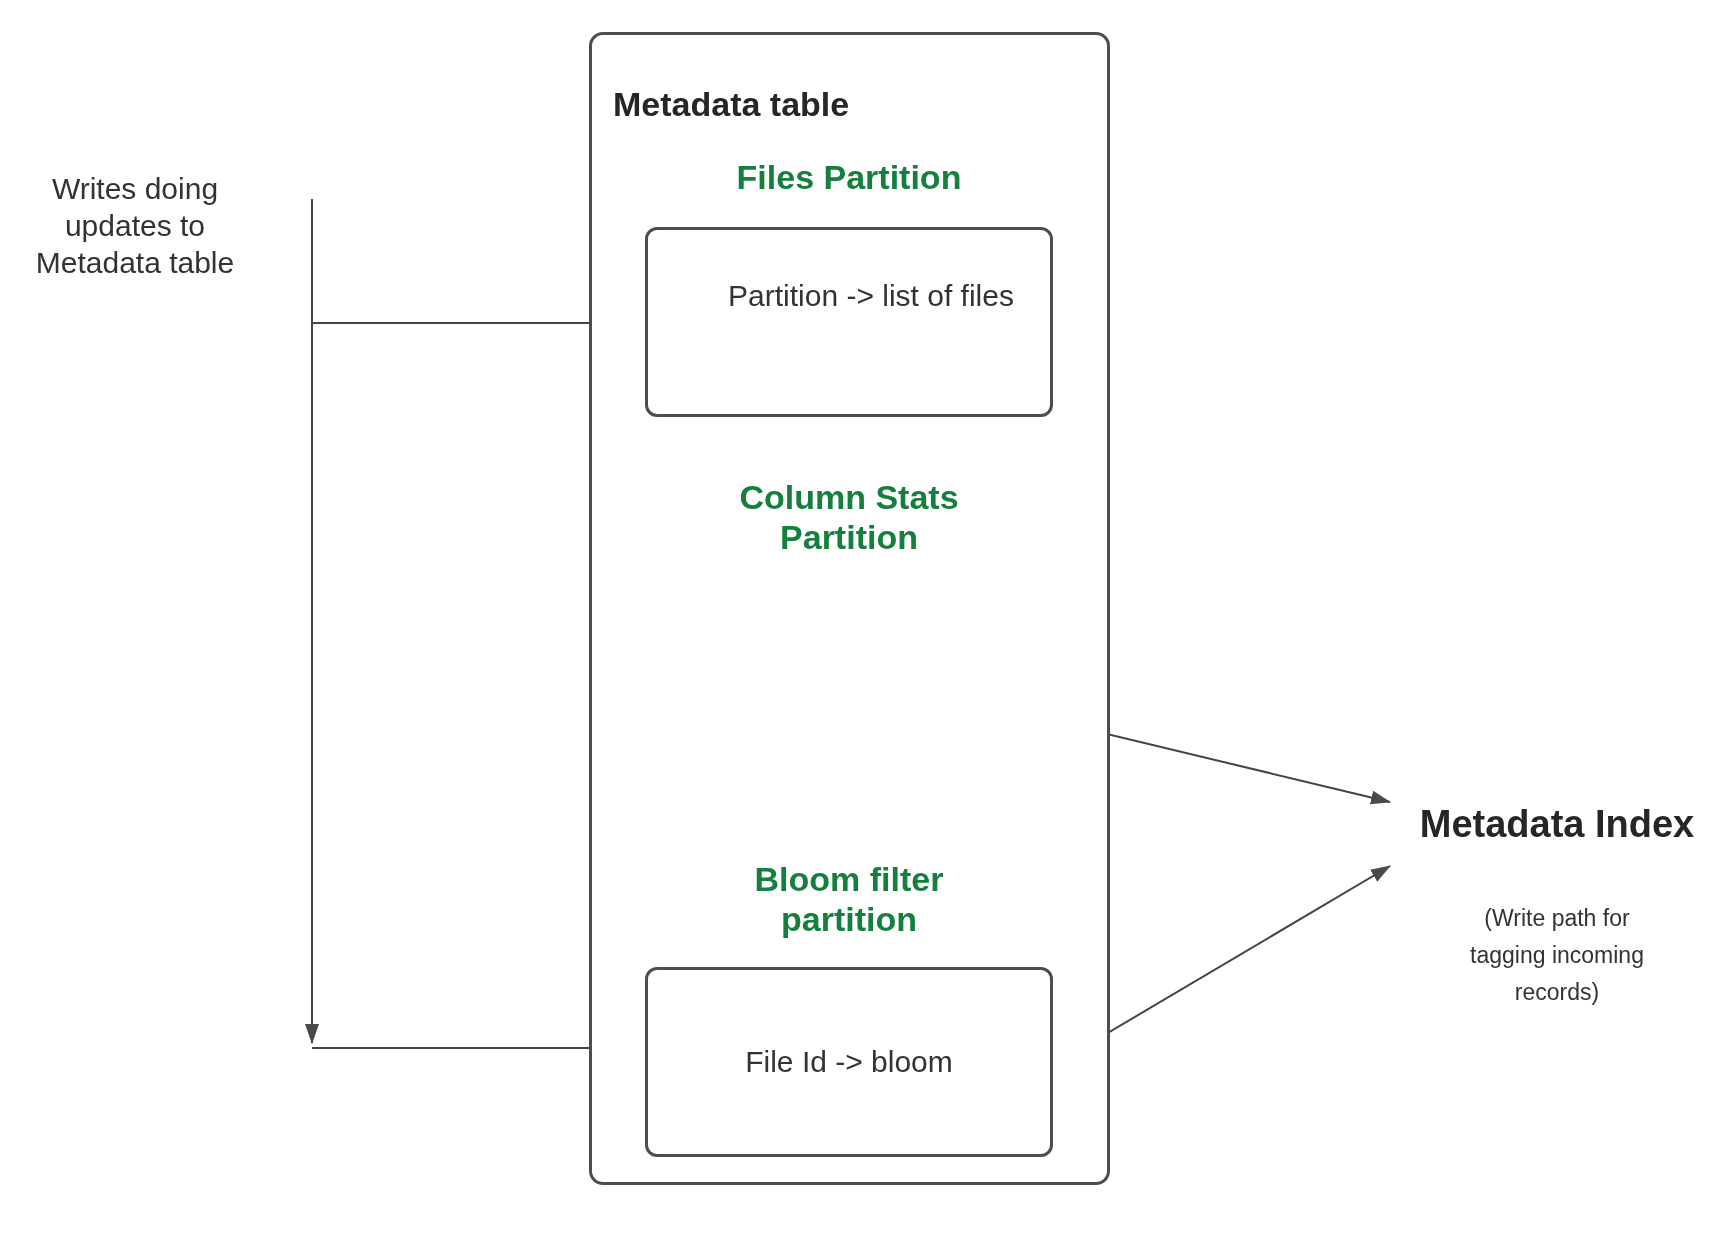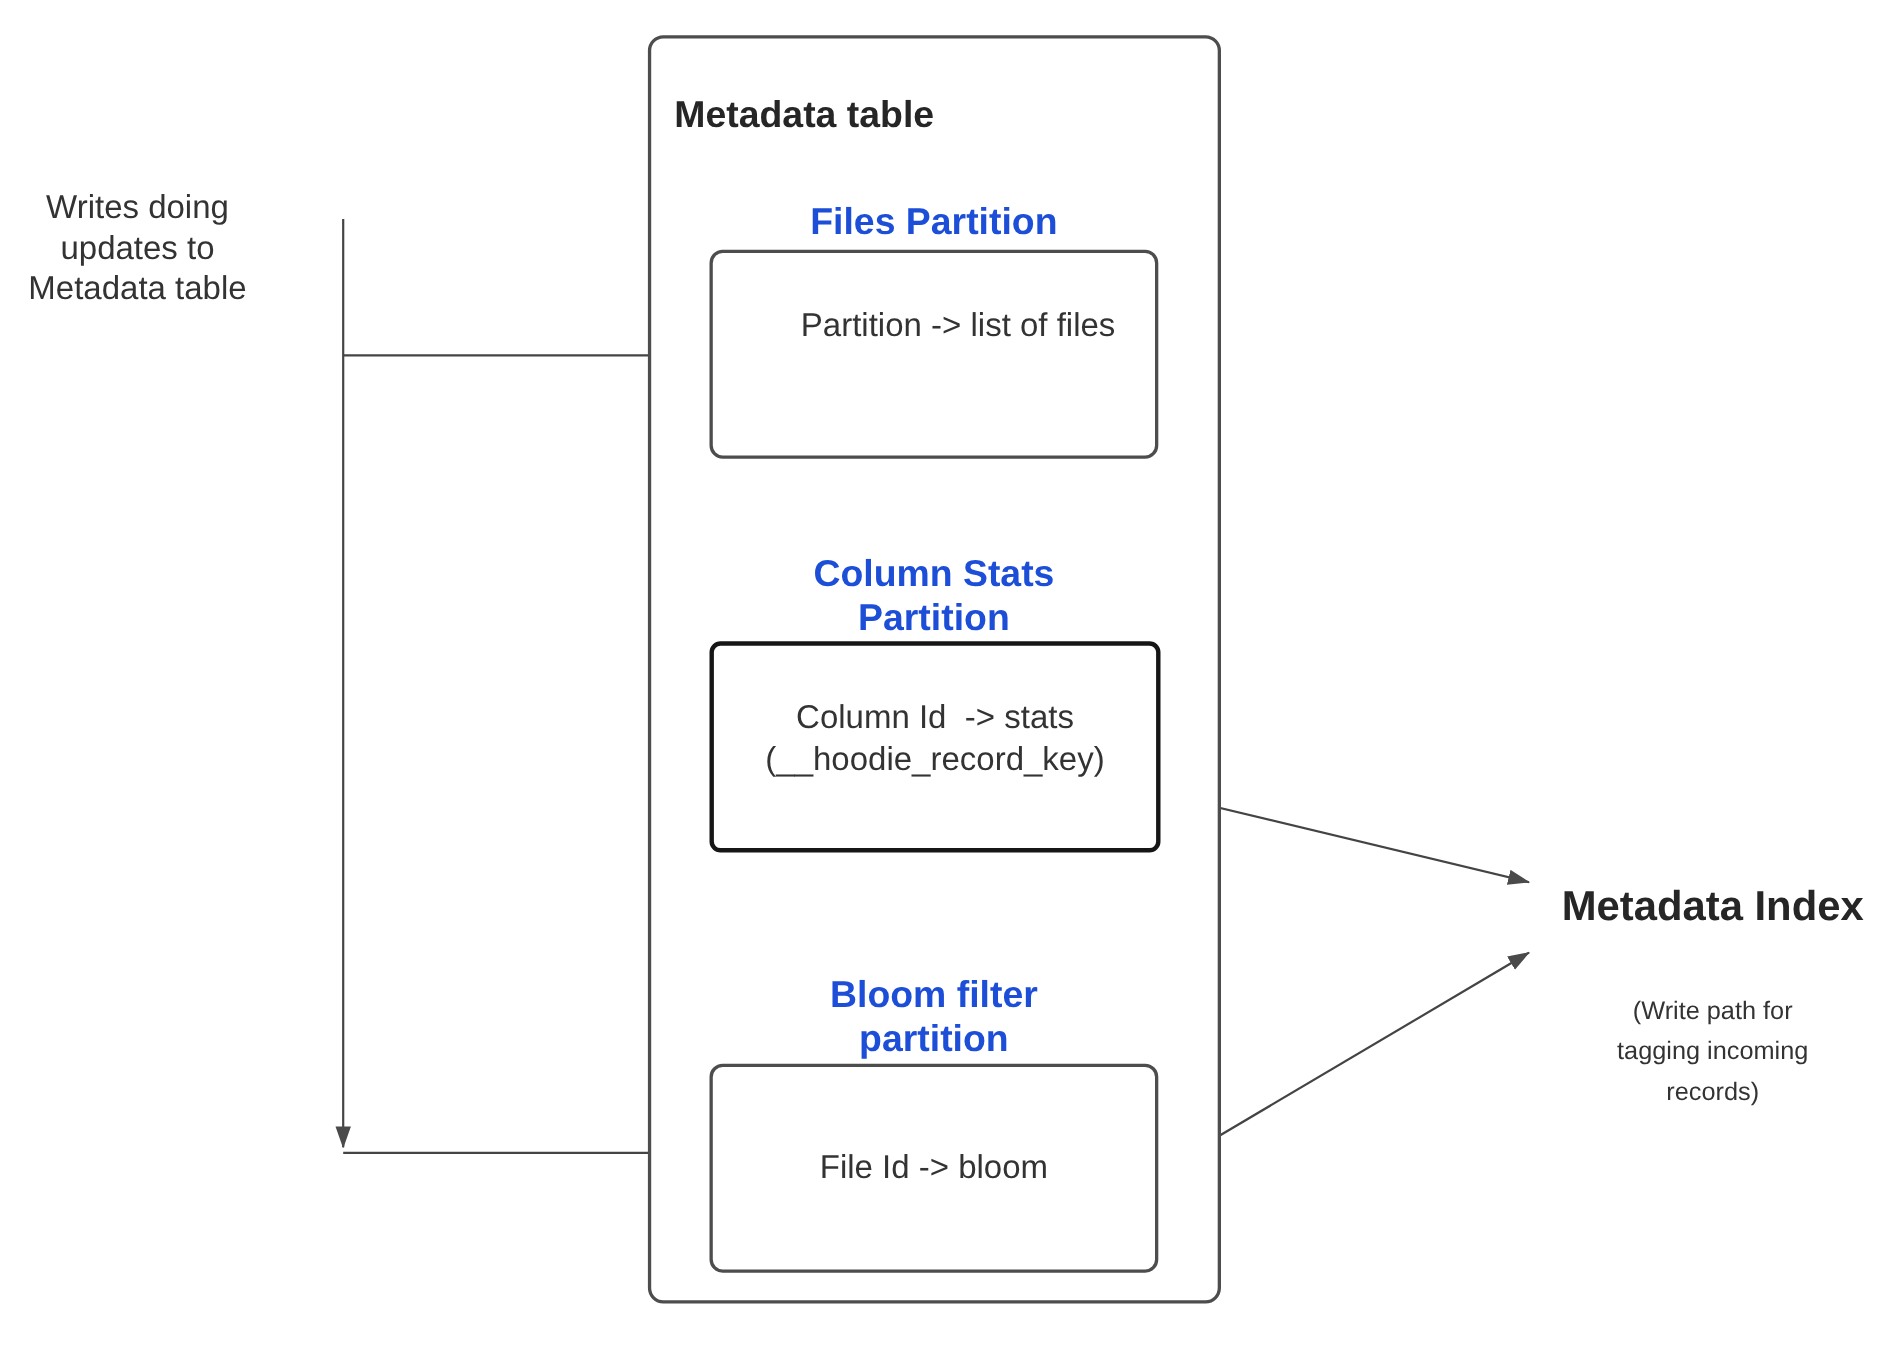--- a/index.html
+++ b/index.html
@@ -15,21 +15,21 @@
   .connectors {
     position: absolute;
     left: 0; top: 0;
     width: 1718px; height: 1244px;
     pointer-events: none;
   }
   .multiline { white-space: pre-wrap; }
 
   .left-note {
     position: absolute;
-    left: 12px; top: 170px; width: 226px;
+    left: 22px; top: 170px; width: 226px;
     font-size: 30px; line-height: 37px;
     text-align: center;
     color: #333333;
   }
 
   .outer-box {
     position: absolute;
     left: 589px; top: 32px;
     width: 521px; height: 1153px;
     box-sizing: border-box;
@@ -42,22 +42,21 @@
     left: 21px; top: 50px;
     font-size: 34px; font-weight: bold;
     color: #262626;
   }
   .partition-label {
     position: absolute;
     left: 53px; width: 408px;
     text-align: center;
     font-size: 34px; font-weight: bold;
     line-height: 40px;
-    color: #1d4ed8;
-    margin-top: 25px;
+    color: #15803d;
   }
   .label-files  { top: 122px; }
   .label-column { top: 442px; }
   .label-bloom  { top: 824px; }
 
   .partition-box {
     position: absolute;
     left: 53px; width: 408px; height: 190px;
     box-sizing: border-box;
     border: 3px solid #4d4d4d;
@@ -120,24 +119,20 @@
 
     <div class="outer-title">Metadata table</div>
 
     <div class="partition-label label-files">Files Partition</div>
     <div class="partition-box box-files">
       <span class="multiline">Partition -&gt; list of files</span>
     </div>
 
     <div class="partition-label label-column multiline">Column Stats
 Partition</div>
-    <div class="partition-box box-column">
-      <span class="multiline">Column Id  -&gt; stats
-(__hoodie_record_key)</span>
-    </div>
 
     <div class="partition-label label-bloom multiline">Bloom filter
 partition</div>
     <div class="partition-box box-bloom">
       <span class="multiline">File Id -&gt; bloom</span>
     </div>
 
   </div>
 
   <div class="index-title">Metadata Index</div>

